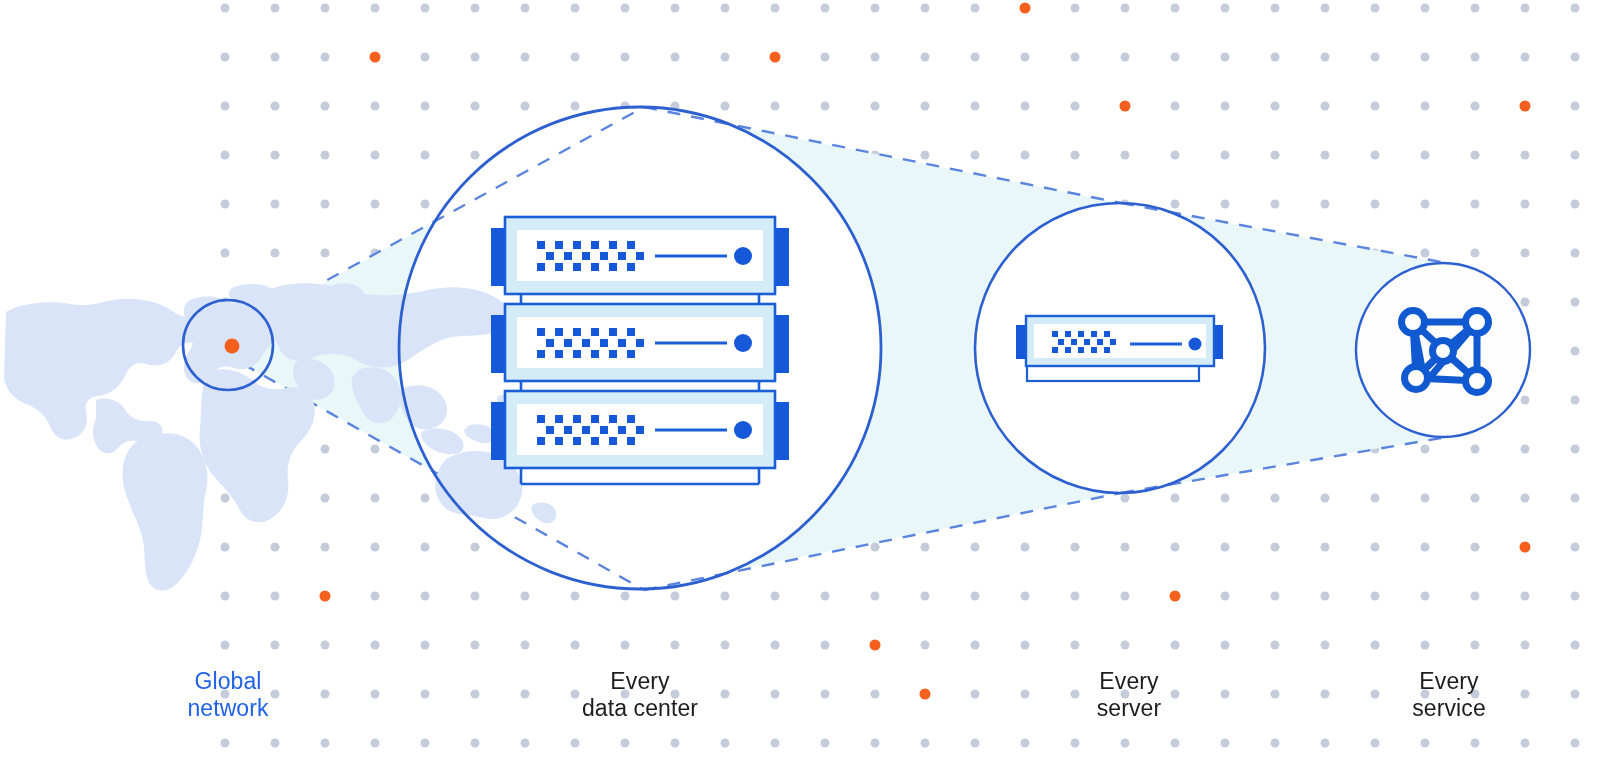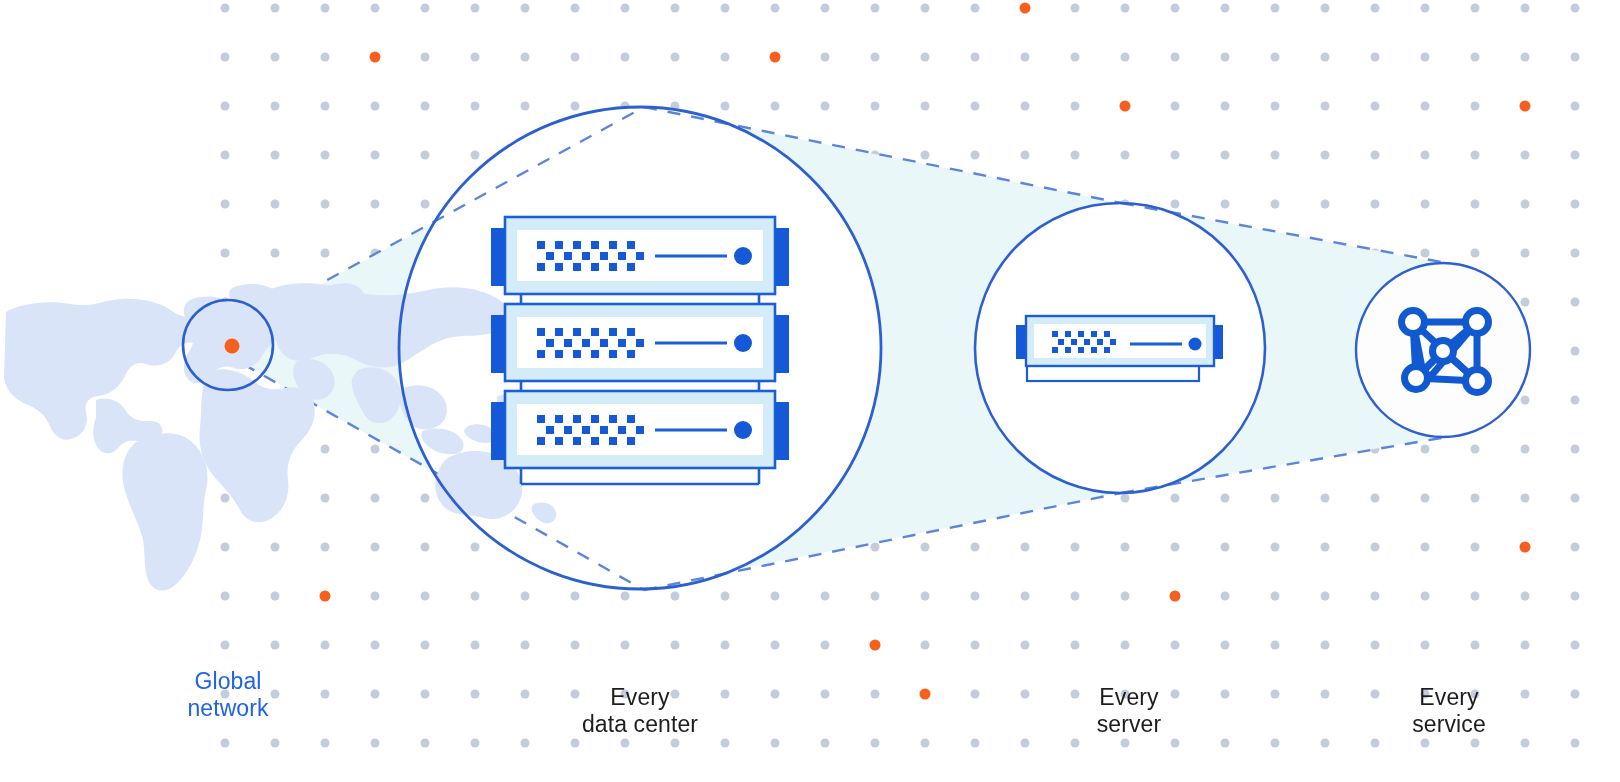--- a/index.html
+++ b/index.html
@@ -14,21 +14,21 @@
   svg.layer{position:absolute;left:0;top:0;width:1620px;height:782px;}
   .label{
     position:absolute;
     text-align:center;
     font-size:23px;
     line-height:1.18;
     font-weight:400;
     letter-spacing:.1px;
     white-space:pre-line;
   }
-  .label.dark{color:#1d1d1f;margin-top:16px;}
+  .label.dark{color:#1d1d1f;}
   .label.blue{color:#2062e8;}
 </style>
 </head>
 <body>
 
 <div id="stage">
 
   <svg class="layer" viewBox="0 0 1620 782">
     <g id="dotgrid">
         <circle cx="225" cy="8" r="4.5" fill="#c4cbdb"></circle>

